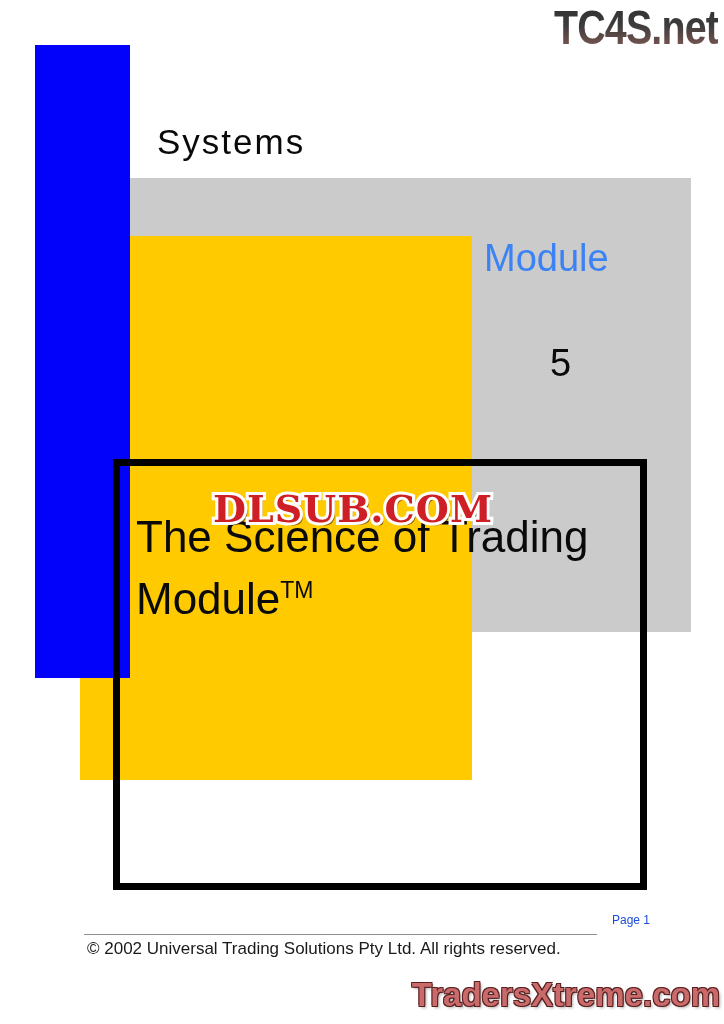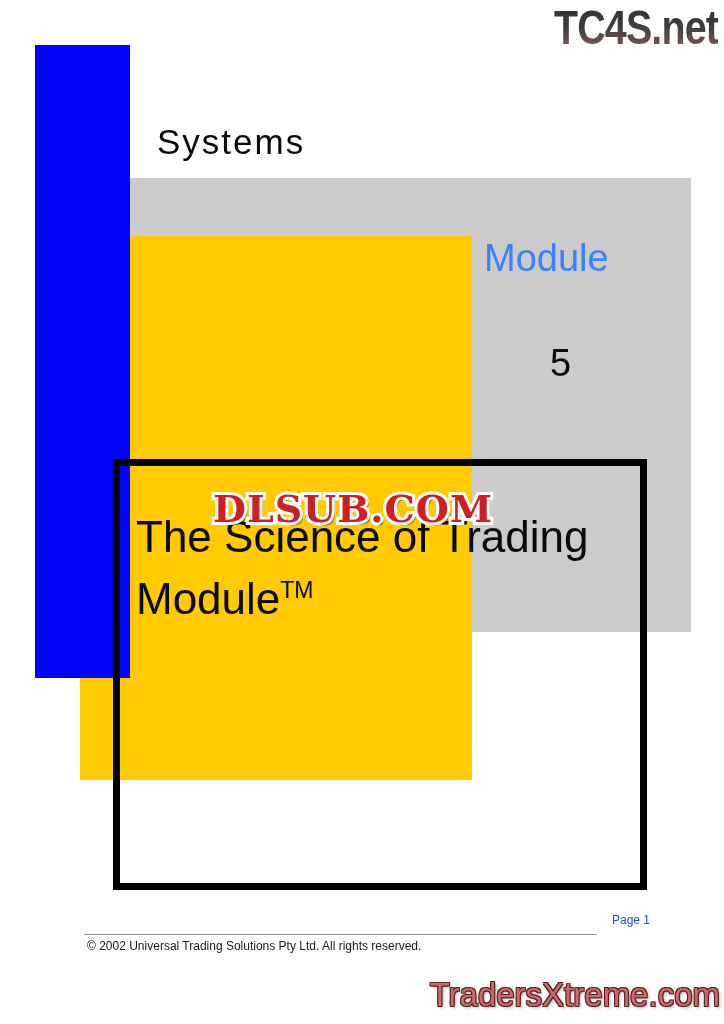--- a/index.html
+++ b/index.html
@@ -89,21 +89,21 @@
   .footer-rule {
     position: absolute;
     left: 84px; top: 934px;
     width: 513px; height: 1px;
     background: #8f8f8f;
     z-index: 5;
   }
   .footer-copyright {
     position: absolute;
     left: 87px; top: 939px;
-    font-size: 12px;
+    font-size: 17px;
     color: #1a1a1a;
     z-index: 5;
   }
   .page-number {
     position: absolute;
     left: 612px; top: 913px;
     font-size: 12px;
     color: #1d4ed8;
     z-index: 5;
   }
@@ -142,21 +142,21 @@
     paint-order: stroke fill;
   }
   .dlsub-shadow text {
     fill: rgba(70, 5, 5, 0.55);
     stroke: none;
   }
   .tradersxtreme-logo {
     position: absolute;
     right: 4px; top: 976px;
     font-size: 33px;
-    font-weight: normal;
+    font-weight: bold;
     letter-spacing: 0px;
     color: var(--tx-red, #c96b6b);
     text-shadow:
       -1px -1px 0 var(--tx-outline, #5a1f1f),
        1px -1px 0 var(--tx-outline, #5a1f1f),
       -1px  1px 0 var(--tx-outline, #5a1f1f),
        1px  1px 0 var(--tx-outline, #5a1f1f),
        2px  2px 3px rgba(120, 120, 120, 0.6);
     z-index: 6;
   }

